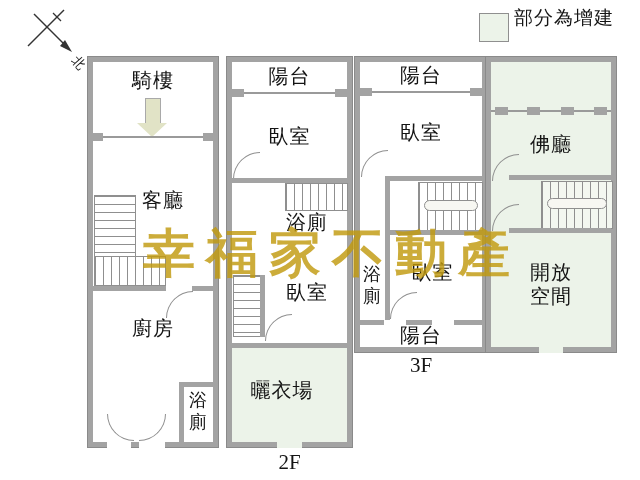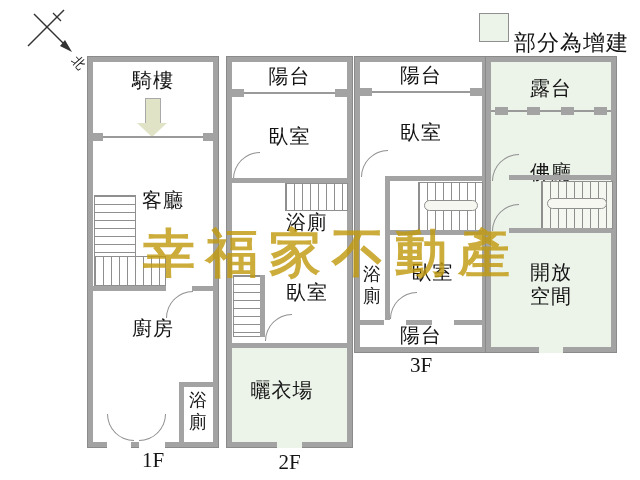--- a/index.html
+++ b/index.html
@@ -23,21 +23,21 @@
   .arc-tl{border-bottom:none;border-right:none;border-top-left-radius:100%;}
   .arc-bl{border-top:none;border-right:none;border-bottom-left-radius:100%;}
   .arc-br{border-top:none;border-left:none;border-bottom-right-radius:100%;}
   .notch{position:absolute;background:#ffffff;}
   .notch.green{background:#ecf3e9;}
   .greenarea{position:absolute;background:#ecf3e9;}
   #watermark{position:absolute;left:143px;top:219px;z-index:50;font-size:52px;font-weight:bold;
              letter-spacing:11px;white-space:nowrap;color:rgba(193,154,15,0.82);}
   #legend-box{position:absolute;left:479px;top:13px;width:28px;height:27px;background:#ecf3e9;
               border:1px solid #8f8f8f;}
-  #legend-label{position:absolute;left:514px;top:28px;font-size:22px;letter-spacing:1px;}
+  #legend-label{position:absolute;left:514px;top:5px;font-size:19px;letter-spacing:1px;}
   .entry-arrow-stem{position:absolute;background:#e1e3c6;border:1px solid #a9a9a9;}
   .entry-arrow-head{position:absolute;width:0;height:0;border-left:15px solid transparent;
                     border-right:15px solid transparent;border-top:14px solid #e1e3c6;}
 </style>
 </head>
 <body>
 
 <div id="stage">
 
   <svg width="80" height="70" style="position:absolute;left:20px;top:4px;">
@@ -69,21 +69,20 @@
     <div class="rlabel" style="left:0;width:120px;top:254px;">廚房</div>
     <div class="vwall" style="left:86px;top:320px;height:60px;"></div>
     <div class="hwall" style="left:86px;top:320px;width:34px;"></div>
     <div class="rlabel small" style="left:91px;width:29px;top:328px;">浴
 廁</div>
     <div class="notch" style="left:14px;top:377px;width:24px;height:9px;"></div>
     <div class="notch" style="left:46px;top:377px;width:26px;height:9px;"></div>
     <div class="arc arc-bl" style="left:14px;top:352px;"></div>
     <div class="arc arc-br" style="left:46px;top:352px;"></div>
   </div>
-  <div class="flabel" style="left:88px;width:130px;top:448px;">1F</div>
 
   <div class="panel" style="left:227px;top:57px;width:115px;height:380px;">
     <div class="rlabel" style="left:0;width:115px;top:2px;">陽台</div>
     <div class="winline" style="left:8px;top:30px;width:99px;"></div>
     <div class="wblock" style="left:0;top:27px;width:12px;height:8px;"></div>
     <div class="wblock" style="left:103px;top:27px;width:12px;height:8px;"></div>
     <div class="rlabel" style="left:0;width:115px;top:62px;">臥室</div>
     <div class="arc arc-tl" style="left:1px;top:90px;"></div>
     <div class="hwall" style="left:0;top:116px;width:115px;"></div>
     <div class="stairs treads-v" style="left:53px;top:121px;width:61px;height:26px;"></div>
@@ -116,27 +115,26 @@
     <div class="rlabel" style="left:30px;width:85px;top:198px;">臥室</div>
     <div class="arc arc-tl" style="left:30px;top:230px;"></div>
     <div class="hwall" style="left:0;top:258px;width:122px;"></div>
     <div class="notch" style="left:24px;top:258px;width:22px;height:5px;"></div>
     <div class="notch" style="left:72px;top:258px;width:22px;height:5px;"></div>
     <div class="rlabel" style="left:0;width:122px;top:261px;">陽台</div>
   </div>
   <div class="flabel" style="left:355px;width:132px;top:353px;">3F</div>
 
   <div class="panel green" style="left:486px;top:57px;width:120px;height:285px;">
-    <div class="rlabel" style="left:0;width:120px;top:14px;">露台</div>
     <div class="winline" style="left:0;top:48px;width:120px;"></div>
     <div class="wblock" style="left:4px;top:45px;width:13px;height:8px;"></div>
     <div class="wblock" style="left:36px;top:45px;width:13px;height:8px;"></div>
     <div class="wblock" style="left:70px;top:45px;width:13px;height:8px;"></div>
     <div class="wblock" style="left:103px;top:45px;width:13px;height:8px;"></div>
-    <div class="rlabel" style="left:0;width:120px;top:70px;margin-top:28px;">佛廳</div>
+    <div class="rlabel" style="left:0;width:120px;top:70px;">佛廳</div>
     <div class="arc arc-tl" style="left:1px;top:92px;"></div>
     <div class="hwall" style="left:18px;top:113px;width:102px;"></div>
     <div class="stairs treads-v" style="left:50px;top:119px;width:70px;height:46px;background-color:#f3f7f0;"></div>
     <div class="rail" style="left:56px;top:136px;width:58px;height:9px;"></div>
     <div class="hwall" style="left:18px;top:166px;width:102px;"></div>
     <div class="arc arc-tl" style="left:1px;top:142px;"></div>
     <div class="rlabel" style="left:0;width:120px;top:198px;">開放
 空間</div>
     <div class="notch green" style="left:48px;top:282px;width:24px;height:9px;"></div>
   </div>

